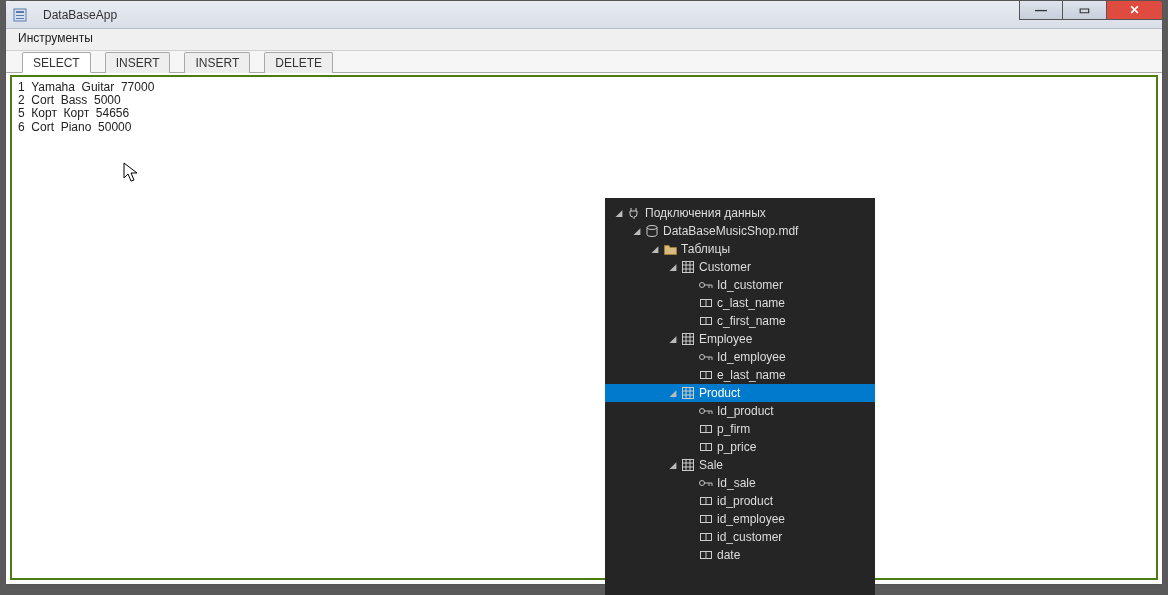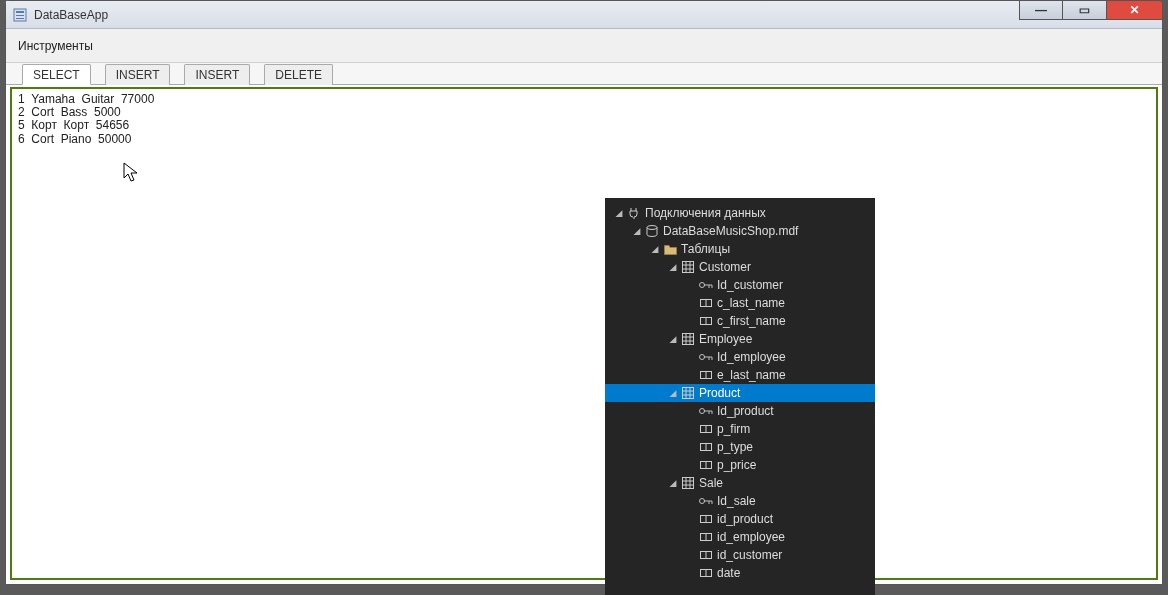--- a/index.html
+++ b/index.html
@@ -26,20 +26,21 @@
       flex-direction: column;
     }
     .titlebar {
       height: 28px;
       background: linear-gradient(#e9ecf2, #d8dee8);
       border-bottom: 1px solid #b5bcc7;
       display: flex;
       align-items: center;
       padding: 0 6px;
       position: relative;
+      gap: 9px;
     }
     .titlebar .app-icon {
       width: 16px; height: 16px;
       margin-right: 6px;
       display: inline-flex; align-items: center; justify-content: center;
     }
     .titlebar .title { color: #333; font-size: 12px; }
     .win-buttons {
       position: absolute;
       right: -1px; top: -1px;
@@ -55,25 +56,25 @@
     }
     .win-btn:first-child { border-left: 1px solid #555; }
     .win-btn.close {
       width: 56px;
       background: #e04b3f;
       color: #fff;
       border-radius: 0 4px 0 0;
     }
     
     .menubar {
-      height: 34px;
+      height: 22px;
       background: #f0f0f0;
       border-bottom: 1px solid #d0d0d0;
       display: flex; align-items: flex-start;
-      padding: 8px 4px;
+      padding: 0 4px;
     }
     .menubar .menu-item { padding: 2px 8px; color: #222; font-size: 12px; }
     
     .tabstrip {
       display: flex;
       padding: 0 4px;
       background: #f6f6f6;
       border-bottom: 1px solid #aaa;
     }
     .tab {
@@ -355,31 +356,20 @@
     </div>
     <div class="node">
       <span class="indent" style="width: 80px;"></span>
       <span class="expander"></span>
       <span class="icn col">
         <svg width="12" height="10" viewBox="0 0 12 10">
           <rect x="0.5" y="1.5" width="11" height="7" fill="none" stroke="currentColor"></rect>
           <line x1="6" y1="1" x2="6" y2="9" stroke="currentColor"></line>
         </svg>
       </span>
-      <span class="lbl">p_type</span>
-    </div>
-    <div class="node">
-      <span class="indent" style="width: 80px;"></span>
-      <span class="expander"></span>
-      <span class="icn col">
-        <svg width="12" height="10" viewBox="0 0 12 10">
-          <rect x="0.5" y="1.5" width="11" height="7" fill="none" stroke="currentColor"></rect>
-          <line x1="6" y1="1" x2="6" y2="9" stroke="currentColor"></line>
-        </svg>
-      </span>
       <span class="lbl">p_price</span>
     </div>
     <div class="node">
       <span class="indent" style="width: 62px;"></span>
       <span class="expander">◢</span>
       <span class="icn table">
         <svg width="12" height="12" viewBox="0 0 12 12">
           <rect x="0.5" y="0.5" width="11" height="11" fill="none" stroke="currentColor"></rect>
           <line x1="0" y1="4" x2="12" y2="4" stroke="currentColor"></line>
           <line x1="0" y1="8" x2="12" y2="8" stroke="currentColor"></line>

